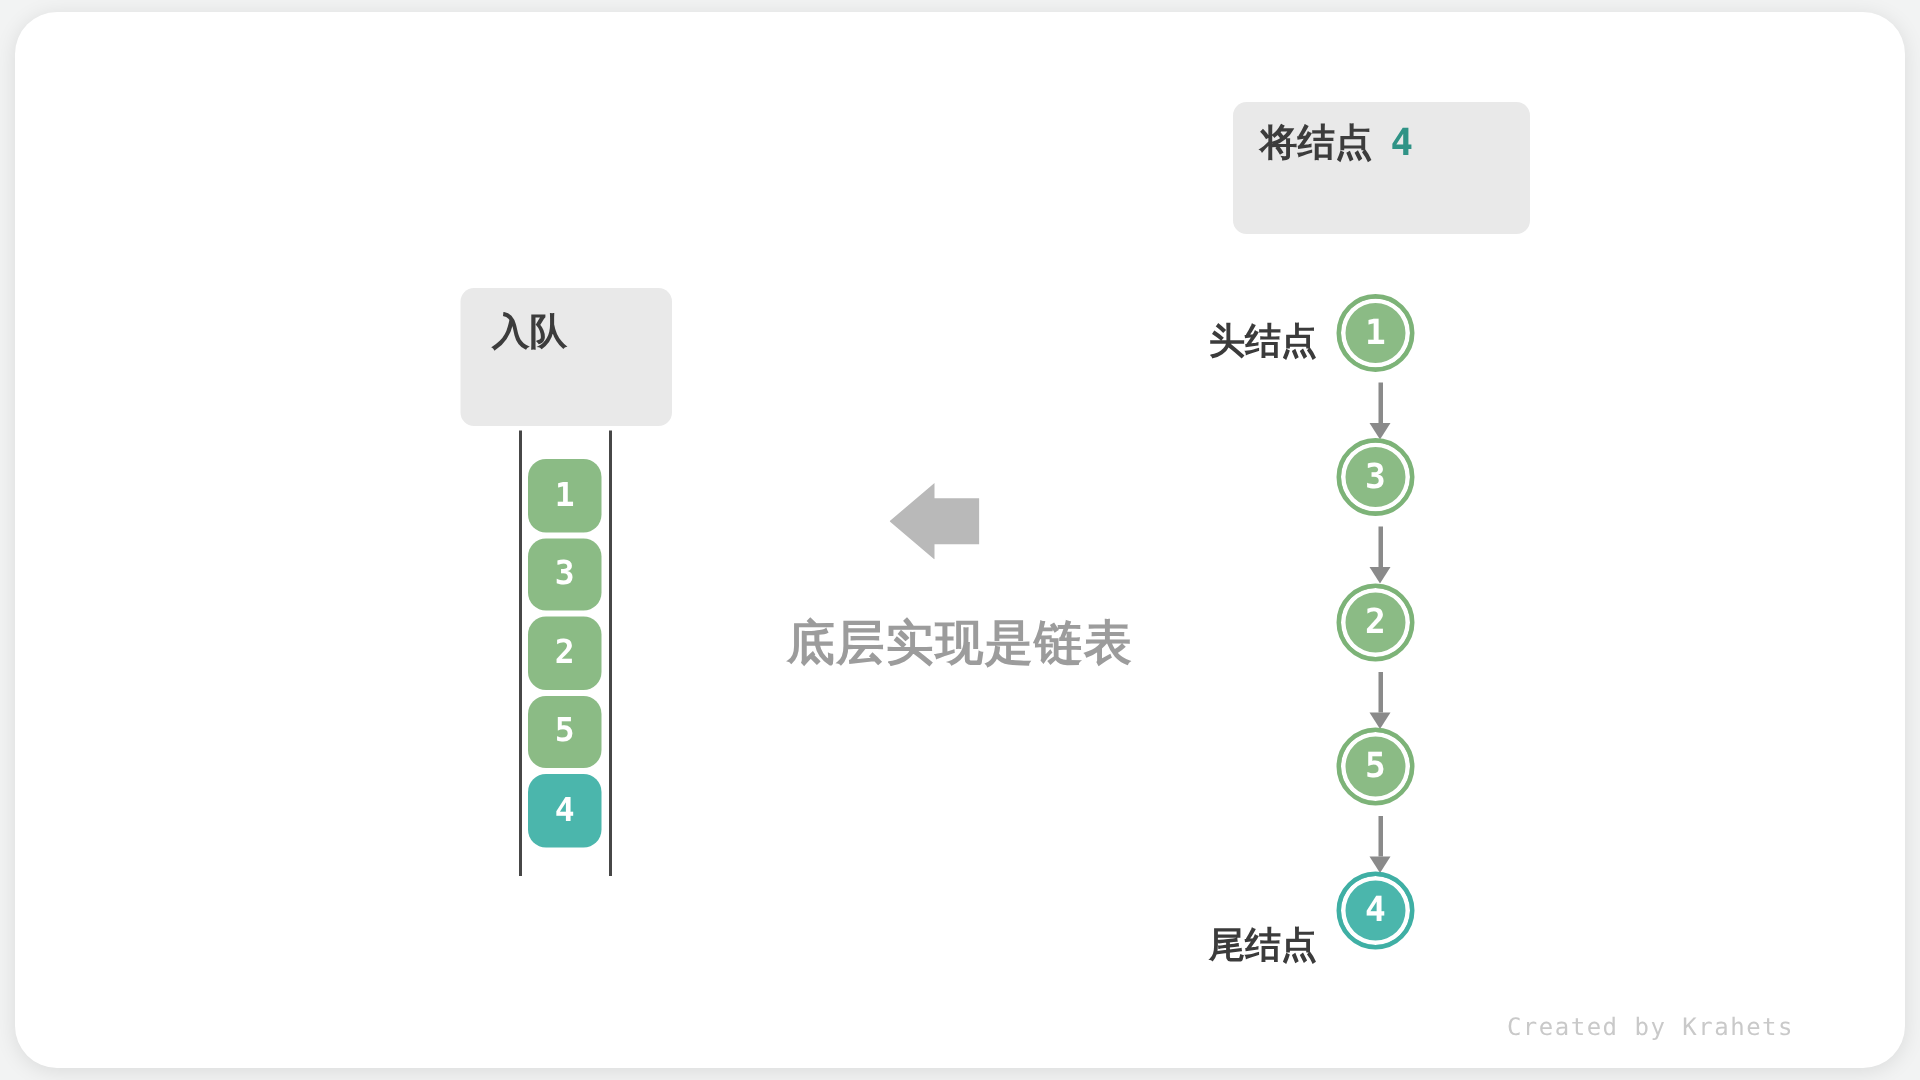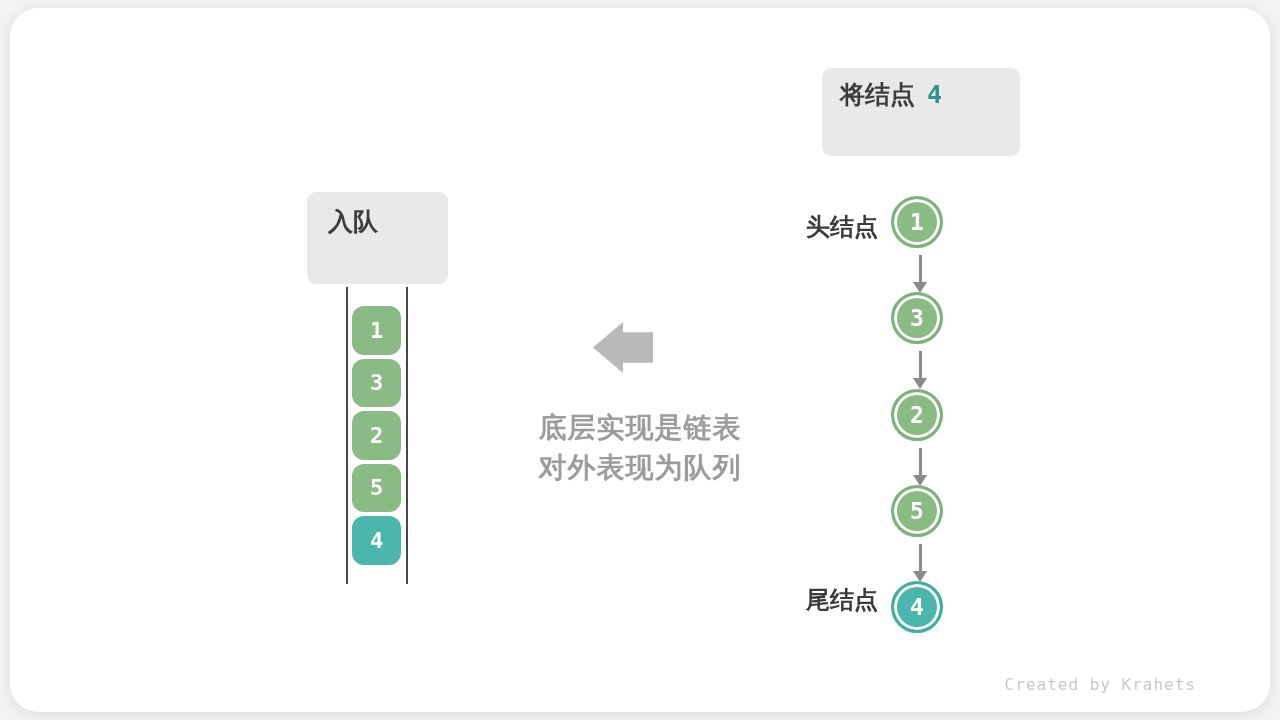--- a/index.html
+++ b/index.html
@@ -34,38 +34,38 @@
   .stack-cell{width:49px;height:48.5px;border-radius:12px;background:var(--green);
     color:#fff;display:flex;align-items:center;justify-content:center;
     font:700 22px "DejaVu Sans Mono",monospace;}
   .stack-cell.teal{background:var(--teal);}
 
   
   .big-arrow{position:absolute;left:593px;top:322px;width:60px;height:51px;
     background:var(--big-arrow);
     clip-path:polygon(0 50%,50% 0,50% 20%,100% 20%,100% 80%,50% 80%,50% 100%);}
   .caption{position:absolute;left:490px;top:408px;width:300px;text-align:center;
-    color:var(--caption);font-weight:700;font-size:28px;line-height:40px;
+    color:var(--caption);font-weight:700;font-size:32px;line-height:40px;
     letter-spacing:1px;}
 
   
   .list-node{position:absolute;left:891px;width:52px;height:52px;border-radius:50%;
     background:var(--green);border:3px solid var(--green-ring);
     box-shadow:inset 0 0 0 3px #fff;display:flex;align-items:center;
     justify-content:center;color:#fff;font:700 23px "DejaVu Sans Mono",monospace;}
   .list-node.teal{background:var(--teal);border-color:var(--teal-ring);}
   .connector{position:absolute;left:918.5px;width:3px;height:27px;
     background:var(--connector);}
   .connector::after{content:"";position:absolute;top:27px;left:-5.5px;
     width:0;height:0;border-left:7px solid transparent;
     border-right:7px solid transparent;border-top:11px solid var(--connector);}
   .side-label{position:absolute;width:110px;text-align:right;
     color:#3b3b3b;font-weight:700;font-size:24px;}
   .head-label{left:768px;top:211px;}
-  .tail-label{left:768px;top:584px;}
+  .tail-label{left:768px;top:614px;}
 
   .credit{position:absolute;right:43px;top:675px;color:var(--credit);
     font:400 16px "DejaVu Sans Mono",monospace;letter-spacing:1px;text-align:center;}
 </style>
 </head>
 <body>
 
 <div class="stage">
   <div class="card"></div>
 
@@ -83,21 +83,20 @@
       <div class="stack-cell">1</div>
       <div class="stack-cell">3</div>
       <div class="stack-cell">2</div>
       <div class="stack-cell">5</div>
       <div class="stack-cell teal">4</div>
     </div>
 
   <div class="big-arrow"></div>
   <div class="caption">
     <div>底层实现是链表</div>
-    <div>对外表现为队列</div>
   </div>
 
   <div class="side-label head-label">头结点</div>
   <div class="side-label tail-label">尾结点</div>
   <div id="list-nodes">
       <div class="list-node" style="top: 196px;">1</div>
       <div class="connector" style="top: 255px;"></div>
       <div class="list-node" style="top: 292.25px;">3</div>
       <div class="connector" style="top: 351.25px;"></div>
       <div class="list-node" style="top: 388.5px;">2</div>

